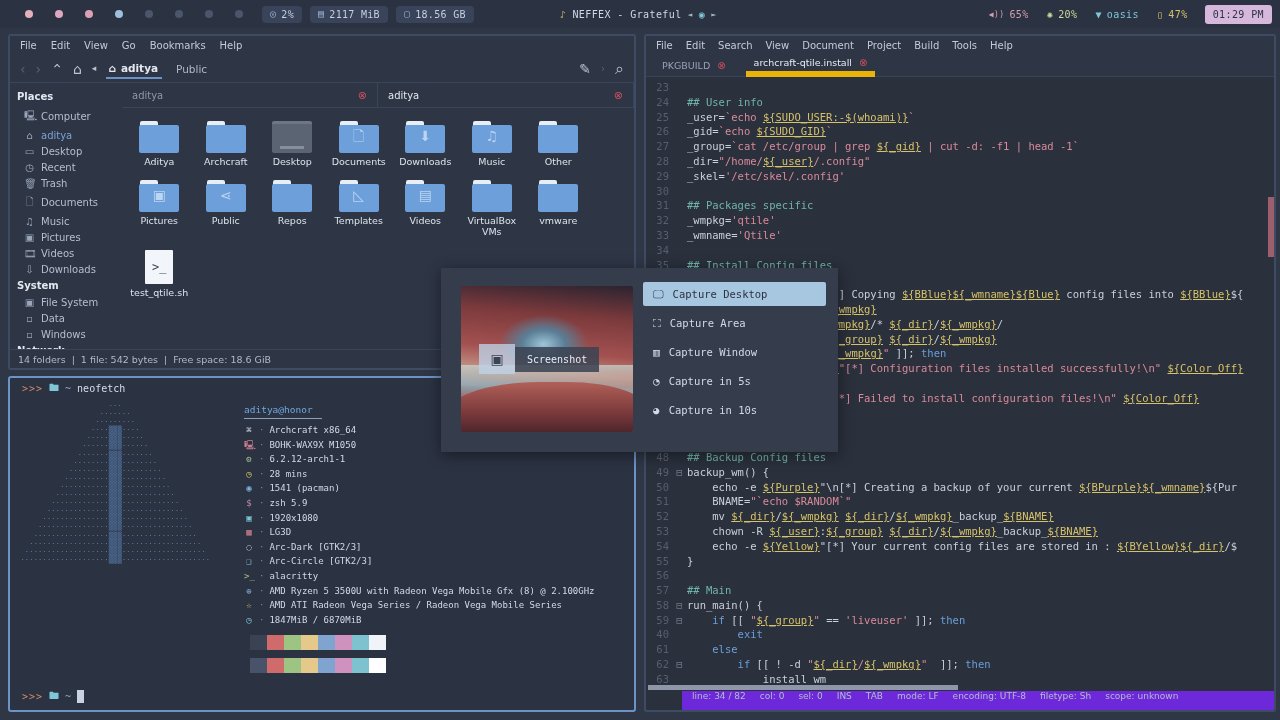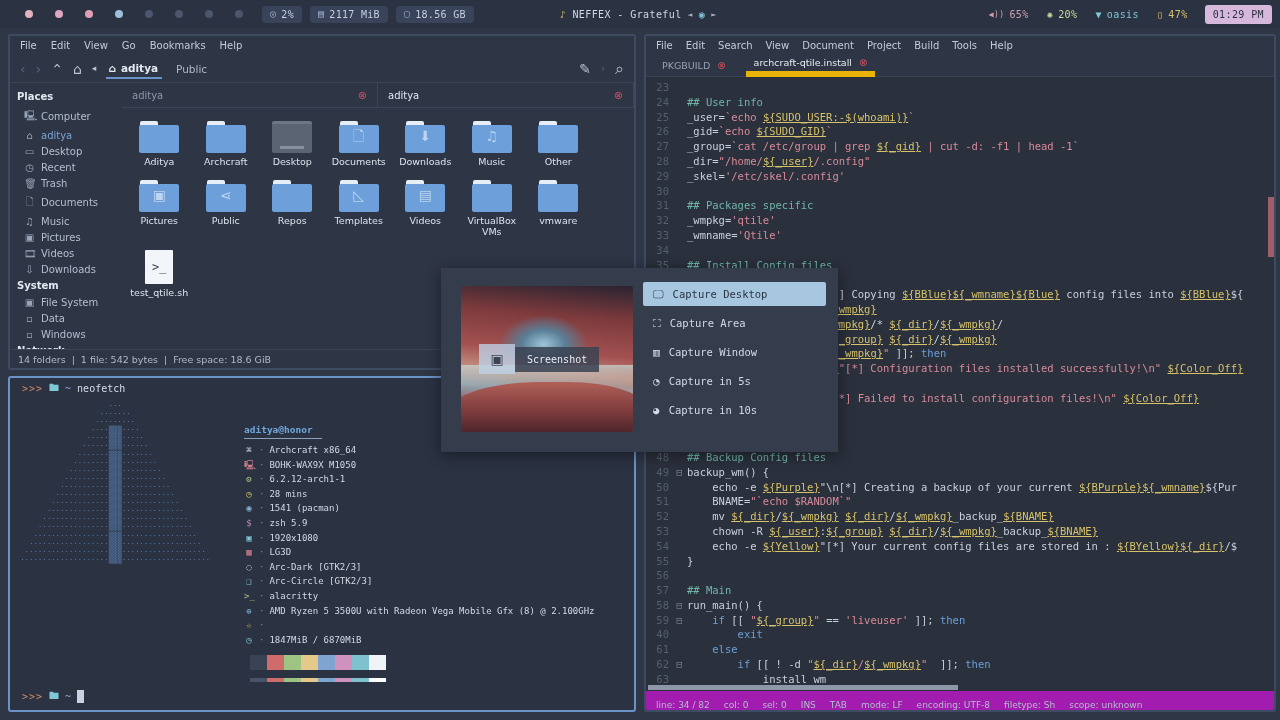--- a/index.html
+++ b/index.html
@@ -145,21 +145,21 @@
   .term-main { flex: 1; display: flex; padding: 4px 0 0 6px; min-height: 0; overflow: hidden; }
   .ascii-art {
     width: 228px; font-family: "DejaVu Sans Mono", monospace;
     font-size: 7px; line-height: 8.1px; color: #5b82b4;
     white-space: pre; flex-shrink: 0; letter-spacing: .2px;
   }
   .fetch-info {
     flex: 1; font-family: "DejaVu Sans Mono", monospace; font-size: 9px;
     color: #d3dae6; padding-top: 2px; min-width: 0;
   }
-  .fetch-user { color: #6fa8dc; font-weight: bold; font-size: 9.5px; margin-top: 20px; }
+  .fetch-user { color: #6fa8dc; font-weight: normal; font-size: 9.5px; }
   .fetch-rule { width: 78px; border-top: 1px solid #8ba0bd; margin: 3px 0 4px 0; }
   .frow { display: flex; align-items: baseline; gap: 5px; line-height: 14.6px; white-space: nowrap; }
   .frow .fic { width: 10px; text-align: center; font-size: 9px; }
   .frow .fsep { color: #7f8b9c; }
   .frow .fval { color: #d3dae6; }
   .palette { display: flex; margin: 8px 0 0 6px; }
   .palette .sw { width: 17px; height: 15px; }
   .term-footer {
     height: 28px; display: flex; align-items: center; gap: 6px; padding-left: 12px;
     font-family: "DejaVu Sans Mono", monospace; font-size: 10px;
@@ -206,22 +206,22 @@
   .ed-vscroll {
     position: absolute; right: 0; top: 0; width: 6px; height: 100%;
     background: #2a303c;
   }
   .ed-vthumb { position: absolute; right: 0; width: 6px; background: #9c5f6b; border-radius: 0; }
   .ed-hscroll {
     height: 7px; background: #2a303c; position: relative; flex-shrink: 0;
   }
   .ed-hthumb { position: absolute; left: 2px; top: 1px; height: 5px; width: 310px; background: #8d97a8; }
   .ed-status {
-    height: 19px; background: #a21caf; display: flex; align-items: flex-end;
-    padding-left: 10px; gap: 14px; font-size: 9px; color: #b3bdcc;
+    height: 19px; background: #6d28d9; display: flex; align-items: flex-start;
+    padding-left: 10px; gap: 14px; font-size: 9px; color: #b3bdcc; margin-left: 36px;
   }
 
   
   #screenshot-popup {
     position: absolute; left: 441px; top: 268px; width: 397px; height: 184px;
     background: #353d4d; box-shadow: 0 3px 14px rgba(0,0,0,.45);
     display: flex; z-index: 50;
   }
   .ss-thumb {
     width: 172px; height: 146px; margin: 18px 0 0 20px; position: relative;
@@ -636,20 +636,21 @@
               <span class="fval">alacritty</span>
             </div>
             <div class="frow">
               <span class="fic" style="color: rgb(127, 178, 214);">⊕</span>
               <span class="fsep">·</span>
               <span class="fval">AMD Ryzen 5 3500U with Radeon Vega Mobile Gfx (8) @ 2.100GHz</span>
             </div>
             <div class="frow">
               <span class="fic" style="color: rgb(214, 194, 106);">☆</span>
               <span class="fsep">·</span>
+              <span class="fval">AMD ATI Radeon Vega Series / Radeon Vega Mobile Series</span>
             </div>
             <div class="frow">
               <span class="fic" style="color: rgb(127, 198, 214);">◷</span>
               <span class="fsep">·</span>
               <span class="fval">1847MiB / 6870MiB</span>
             </div>
           </div>
         <div class="palette" id="pal1">
             <div class="sw" style="background: rgb(58, 67, 84);"></div>
             <div class="sw" style="background: rgb(207, 107, 107);"></div>

